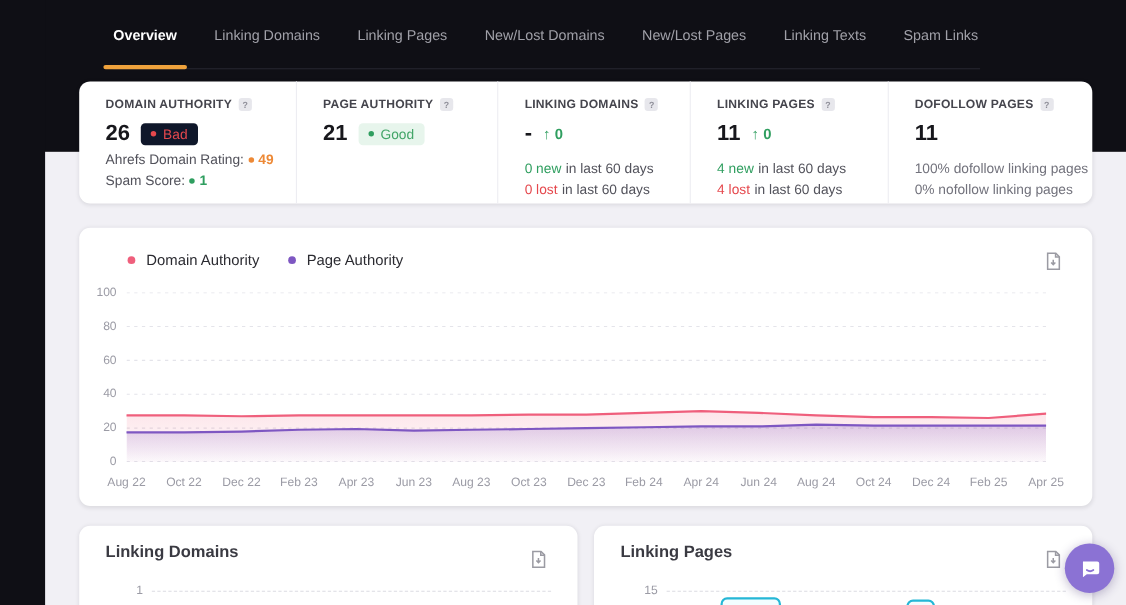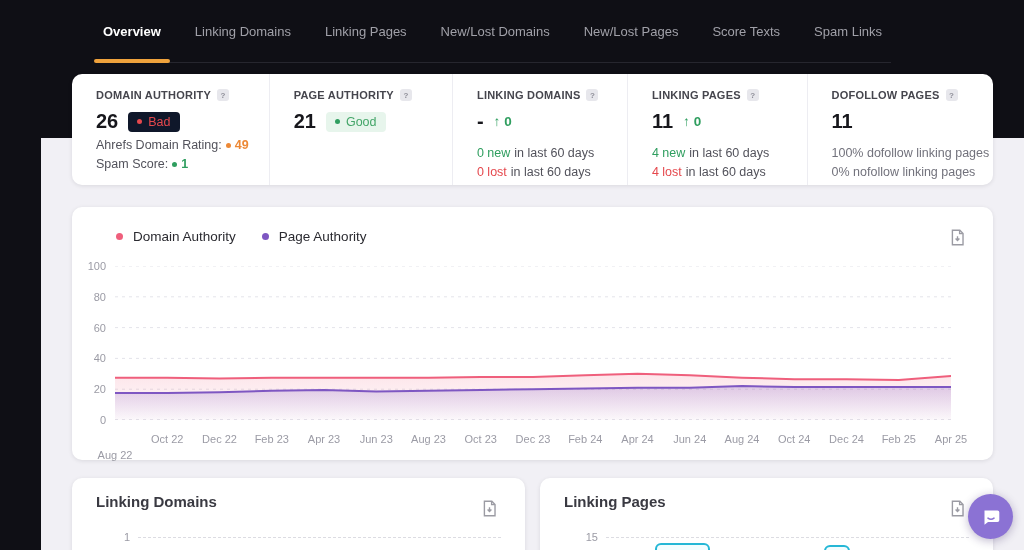--- a/index.html
+++ b/index.html
@@ -83,21 +83,21 @@
 
 <div class="dark-top"></div>
 <div class="dark-left"></div>
 
 <nav class="tabs">
   <a class="tab active">Overview</a>
   <a class="tab">Linking Domains</a>
   <a class="tab">Linking Pages</a>
   <a class="tab">New/Lost Domains</a>
   <a class="tab">New/Lost Pages</a>
-  <a class="tab">Score Texts</a>
+  <a class="tab">Linking Texts</a>
   <a class="tab">Spam Links</a>
 </nav>
 
 <section class="card metrics-card">
 
   <div class="m-col c1">
     <div class="m-title-row">
       <span class="m-title">DOMAIN AUTHORITY</span>
       <span class="qicon"></span>
     </div>
@@ -239,21 +239,21 @@
         <line x1="0" y1="92.4" x2="836" y2="92.4" stroke="#e4e4ea" stroke-width="1" stroke-dasharray="3 4"></line>
         <line x1="0" y1="123.2" x2="836" y2="123.2" stroke="#e4e4ea" stroke-width="1" stroke-dasharray="3 4"></line>
         <line x1="0" y1="153.5" x2="836" y2="153.5" stroke="#e4e4ea" stroke-width="1" stroke-dasharray="3 4"></line>
         <path d="M0,154 L0.0,111.7 52.3,111.7 104.5,112.4 156.8,111.7 209.0,111.7 261.3,111.7 313.5,111.7 365.8,110.9 418.0,110.9 470.3,109.3 522.5,107.8 574.8,109.3 627.0,111.7 679.3,113.2 731.5,113.2 783.8,114.0 836.0,110.1 L836,154 Z" fill="url(#g0)"></path>
         <path d="M0,154 L0.0,127.0 52.3,127.0 104.5,126.3 156.8,124.7 209.0,124.0 261.3,125.5 313.5,124.7 365.8,124.0 418.0,123.2 470.3,122.4 522.5,121.7 574.8,121.7 627.0,120.1 679.3,120.9 731.5,120.9 783.8,120.9 836.0,120.9 L836,154 Z" fill="url(#g1)"></path>
         <polyline points="0.0,111.7 52.3,111.7 104.5,112.4 156.8,111.7 209.0,111.7 261.3,111.7 313.5,111.7 365.8,110.9 418.0,110.9 470.3,109.3 522.5,107.8 574.8,109.3 627.0,111.7 679.3,113.2 731.5,113.2 783.8,114.0 836.0,110.1" fill="none" stroke="#ef5f7c" stroke-width="2" stroke-linejoin="round" stroke-linecap="round"></polyline>
         <polyline points="0.0,127.0 52.3,127.0 104.5,126.3 156.8,124.7 209.0,124.0 261.3,125.5 313.5,124.7 365.8,124.0 418.0,123.2 470.3,122.4 522.5,121.7 574.8,121.7 627.0,120.1 679.3,120.9 731.5,120.9 783.8,120.9 836.0,120.9" fill="none" stroke="#7e57c2" stroke-width="2" stroke-linejoin="round" stroke-linecap="round"></polyline>
       </svg>
   </div>
   <div class="xlabels" id="main-xlabels">
-      <span style="left: 0%; margin-top: 16px;">Aug 22</span>
+      <span style="left: 0%;">Aug 22</span>
       <span style="left: 6.25%;">Oct 22</span>
       <span style="left: 12.5%;">Dec 22</span>
       <span style="left: 18.75%;">Feb 23</span>
       <span style="left: 25%;">Apr 23</span>
       <span style="left: 31.25%;">Jun 23</span>
       <span style="left: 37.5%;">Aug 23</span>
       <span style="left: 43.75%;">Oct 23</span>
       <span style="left: 50%;">Dec 23</span>
       <span style="left: 56.25%;">Feb 24</span>
       <span style="left: 62.5%;">Apr 24</span>

